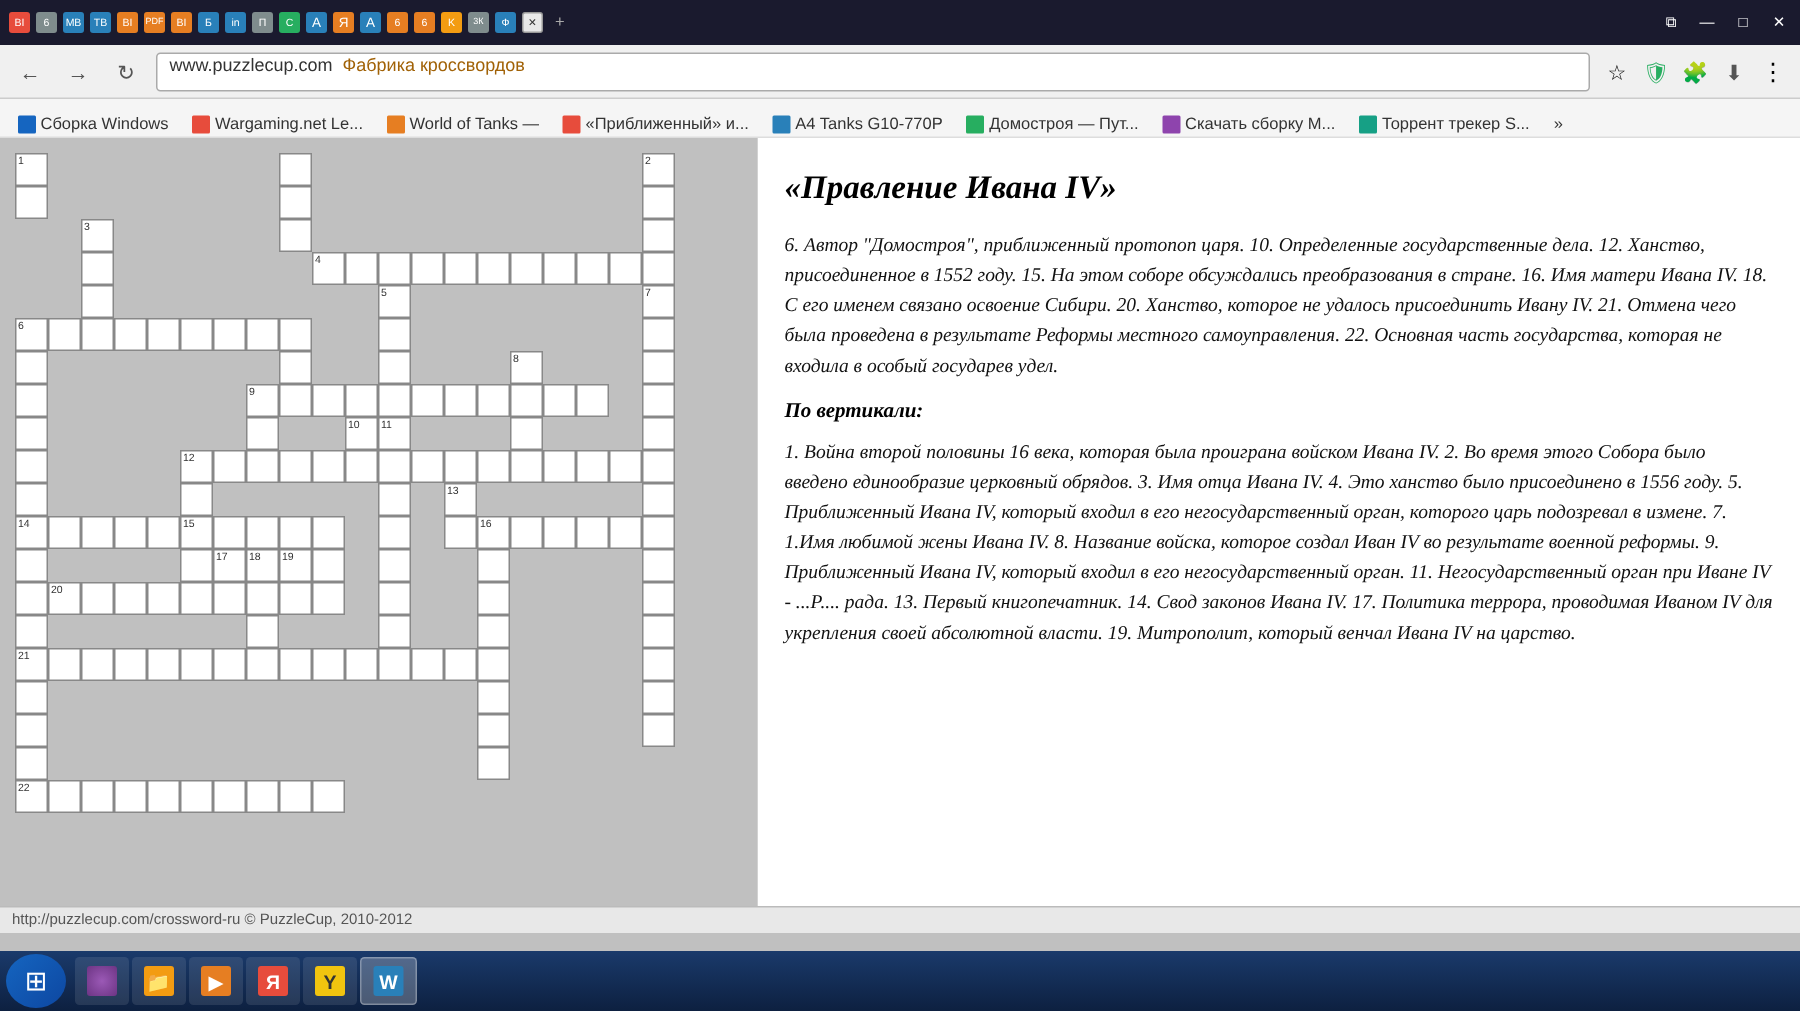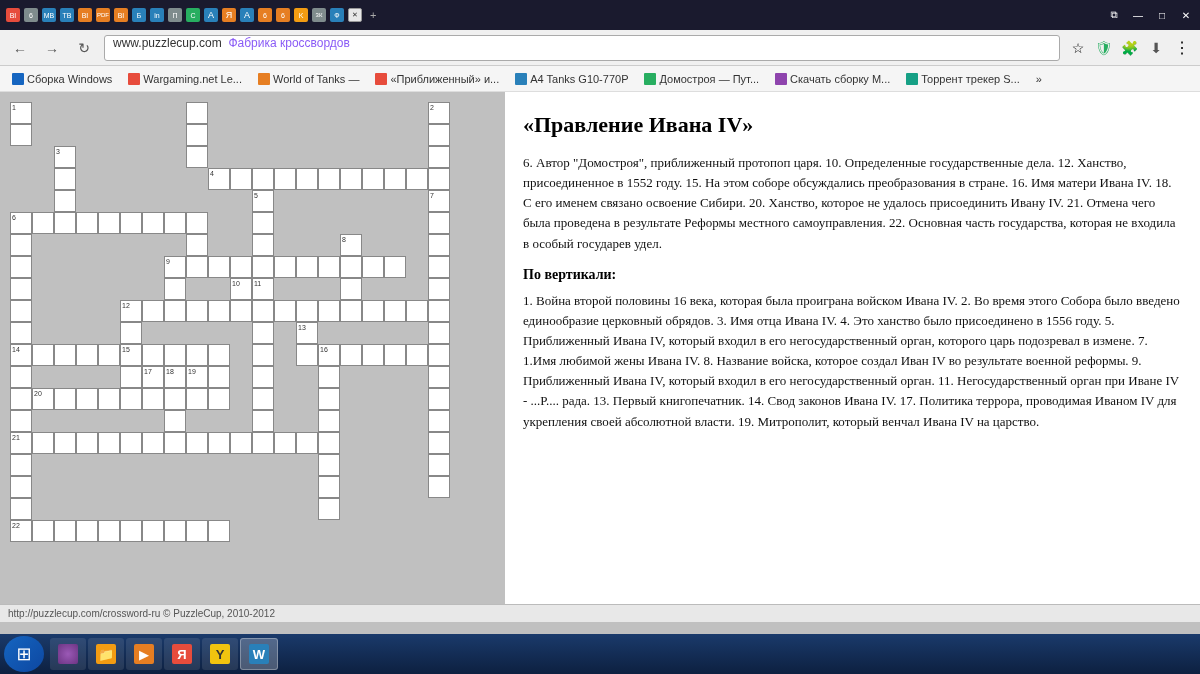--- a/index.html
+++ b/index.html
@@ -104,21 +104,21 @@
       cursor: pointer;
       font-size: 14px;
     }
 
     
     #bookmarks-bar {
       height: 26px;
       background: #f5f5f5;
       border-bottom: 1px solid #ddd;
       display: flex;
-      align-items: center;
+      align-items: flex-end;
       padding: 0 6px;
       gap: 4px;
       font-size: 11px;
       overflow: hidden;
     }
     .bookmark-item {
       padding: 2px 6px;
       white-space: nowrap;
       cursor: pointer;
       color: #333;
@@ -174,20 +174,21 @@
     }
 
     
     #clues-area {
       flex: 1;
       background: white;
       padding: 16px 18px;
       overflow-y: auto;
       font-size: 12.5px;
       line-height: 1.5;
+      font-style: italic;
     }
 
     #crossword-title {
       font-size: 22px;
       font-weight: bold;
       margin-bottom: 12px;
       font-family: 'Times New Roman', serif;
     }
 
     .clues-section-title {
@@ -321,21 +322,21 @@
   </div>
 </div>
 
 <div id="address-bar">
   <span class="nav-btn">←</span>
   <span class="nav-btn">→</span>
   <span class="nav-btn">↻</span>
   <div id="url-box">
     <span>www.puzzlecup.com</span>
     &nbsp;&nbsp;
-    <span style="color:#8b5cf6">Фабрика кроссвордов</span>
+    <span style="color:#a16207">Фабрика кроссвордов</span>
   </div>
   <div id="address-right">
     <span class="addr-icon">☆</span>
     <span class="addr-icon" style="color:#27ae60">🛡</span>
     <span class="addr-icon" style="color:#555">🧩</span>
     <span class="addr-icon" style="color:#555">⬇</span>
     <span class="addr-icon" style="font-size:16px">⋮</span>
   </div>
 </div>
 

